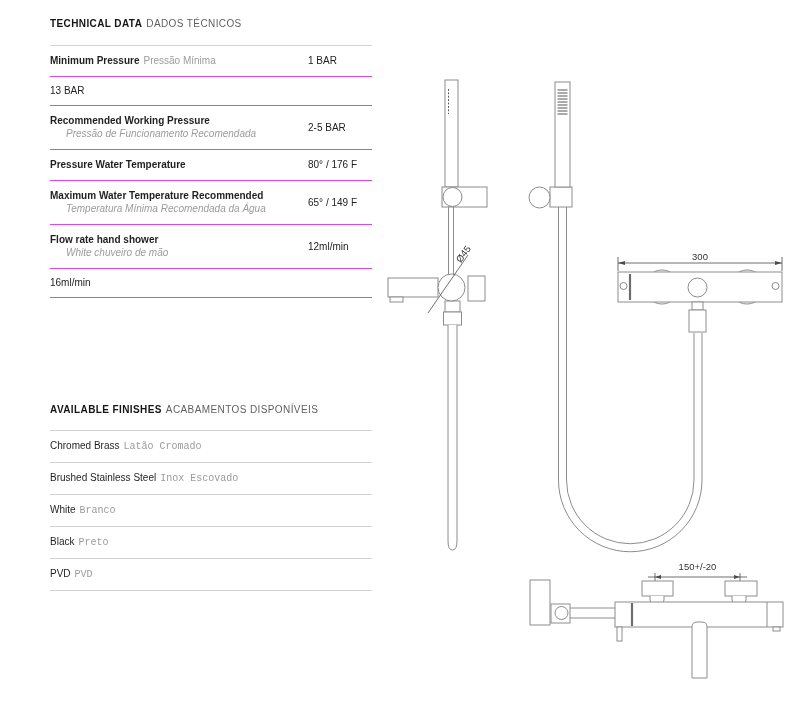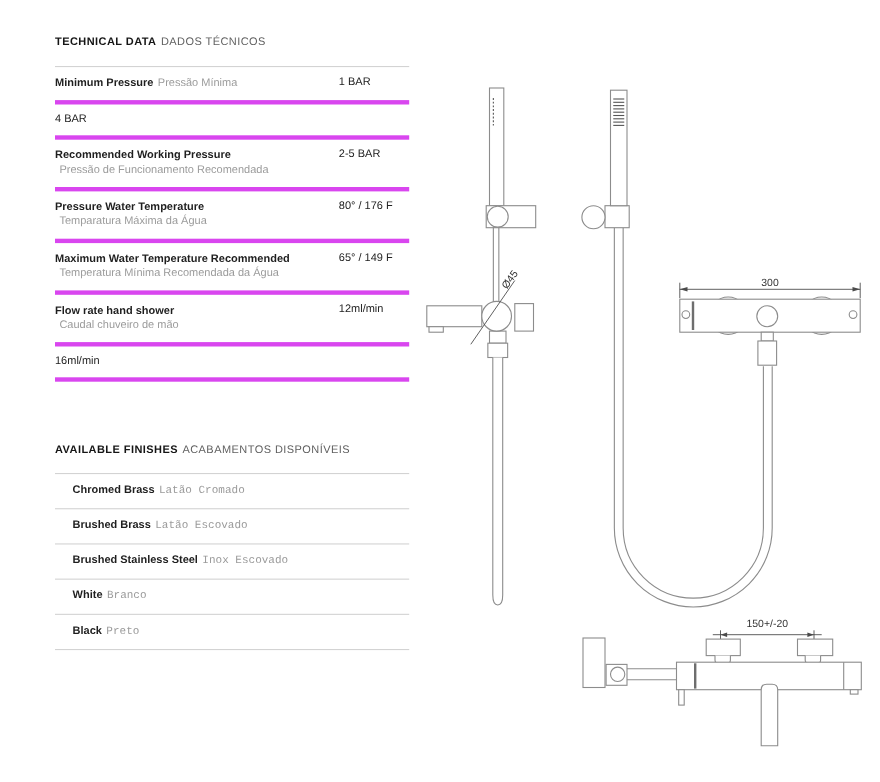--- a/index.html
+++ b/index.html
@@ -4,35 +4,35 @@
 <style>
   * { margin:0; padding:0; box-sizing:border-box; }
   body { background:#ffffff; font-family:"Liberation Sans", sans-serif; }
   .page { position:relative; width:800px; height:711px; background:#fff; overflow:hidden; }
 
   
   .section { position:absolute; left:50px; width:322px; }
   .section h2 { font-size:10px; font-weight:bold; color:#151515; letter-spacing:.4px; }
   .section h2 .pt { font-weight:normal; color:#5f5f5f; margin-left:4px; }
 
-  .tech { top:33px; }
+  .tech { top:18px; }
   .tech h2 { margin-bottom:16px; }
   .finishes { top:404px; }
   .finishes h2 { margin-bottom:15px; }
 
   .tbl { border-top:1px solid #d3d3d3; }
-  .row { display:flex; align-items:flex-start; border-bottom:4px solid #d946ef; padding:8px 0 9px 0; }
+  .row { display:flex; align-items:center; border-bottom:1px solid #d946ef; padding:8px 0 9px 0; }
   .row .label { flex:1; font-size:10px; line-height:13px; color:#1f1f1f; padding-right:8px; }
   .row .label .en { font-weight:bold; color:#1f1f1f; }
   .row .label .pt { font-weight:normal; color:#9b9b9b; margin-left:4px; }
-  .row.stacked .label .pt { display:block; margin-left:4px; }
+  .row.stacked .label .pt { display:block; margin-left:16px;font-style:italic; }
   .row .value { width:64px; font-size:10px; font-weight:normal; color:#222; white-space:nowrap; }
 
   .fin-row { border-bottom:1px solid #d3d3d3; padding:8px 0 9px 0; font-size:10px; line-height:13px; }
-  .fin-row .en { font-weight:bold; color:#1f1f1f;margin-left:16px; }
+  .fin-row .en { font-weight:normal; color:#1f1f1f; }
   .fin-row .pt { color:#9b9b9b; margin-left:4px;font-family:Liberation Mono, monospace; }
 
   
   .drawings { position:absolute; left:370px; top:0; }
   .ln { stroke:#8c8c8c; stroke-width:1; fill:none; }
   .lnw { stroke:#8c8c8c; stroke-width:1; fill:#ffffff; }
   .thick { stroke:#6e6e6e; stroke-width:2.2; fill:none; }
   .dim { stroke:#4a4a4a; stroke-width:0.8; fill:none; }
   .dimfill { fill:#4a4a4a; stroke:none; }
   .dimtext { font-family:"Liberation Sans", sans-serif; font-size:9.5px; fill:#333; }
@@ -44,52 +44,52 @@
 <div class="page">
 
   <section class="section tech">
     <h2><span class="en">TECHNICAL DATA</span><span class="pt">DADOS TÉCNICOS</span></h2>
     <div class="tbl">
       <div class="row">
         <div class="label"><span class="en">Minimum Pressure</span><span class="pt">Pressão Mínima</span></div>
         <div class="value">1 BAR</div>
       </div>
       <div class="row">
-        <div class="value">4 BAR</div>
+        <div class="value">13 BAR</div>
       </div>
       <div class="row stacked">
         <div class="label"><span class="en">Recommended Working Pressure</span><span class="pt">Pressão de Funcionamento Recomendada</span></div>
         <div class="value">2-5 BAR</div>
       </div>
       <div class="row stacked">
-        <div class="label"><span class="en">Pressure Water Temperature</span><span class="pt">Temparatura Máxima da Água</span></div>
+        <div class="label"><span class="en">Pressure Water Temperature</span></div>
         <div class="value">80° / 176 F</div>
       </div>
       <div class="row stacked">
         <div class="label"><span class="en">Maximum Water Temperature Recommended</span><span class="pt">Temperatura Mínima Recomendada da Água</span></div>
         <div class="value">65° / 149 F</div>
       </div>
       <div class="row stacked">
-        <div class="label"><span class="en">Flow rate hand shower</span><span class="pt">Caudal chuveiro de mão</span></div>
+        <div class="label"><span class="en">Flow rate hand shower</span><span class="pt">White chuveiro de mão</span></div>
         <div class="value">12ml/min</div>
       </div>
       <div class="row stacked">
         <div class="value">16ml/min</div>
       </div>
     </div>
   </section>
 
   <section class="section finishes">
     <h2><span class="en">AVAILABLE FINISHES</span><span class="pt">ACABAMENTOS DISPONÍVEIS</span></h2>
     <div class="tbl">
       <div class="fin-row"><span class="en">Chromed Brass</span><span class="pt">Latão Cromado</span></div>
-      <div class="fin-row"><span class="en">Brushed Brass</span><span class="pt">Latão Escovado</span></div>
       <div class="fin-row"><span class="en">Brushed Stainless Steel</span><span class="pt">Inox Escovado</span></div>
       <div class="fin-row"><span class="en">White</span><span class="pt">Branco</span></div>
       <div class="fin-row"><span class="en">Black</span><span class="pt">Preto</span></div>
+      <div class="fin-row"><span class="en">PVD</span><span class="pt">PVD</span></div>
     </div>
   </section>
 
   <svg class="drawings" width="430" height="711" viewBox="0 0 430 711">
 
     <g>
       <rect class="lnw" x="75" y="80" width="13" height="107"></rect>
       <line class="hatch" x1="78.5" y1="89" x2="78.5" y2="114" stroke-width="2" stroke-dasharray="1.8 1.6"></line>
       <rect class="lnw" x="72" y="187" width="45" height="20"></rect>
       <circle class="lnw" cx="82.5" cy="197" r="9.5"></circle>

